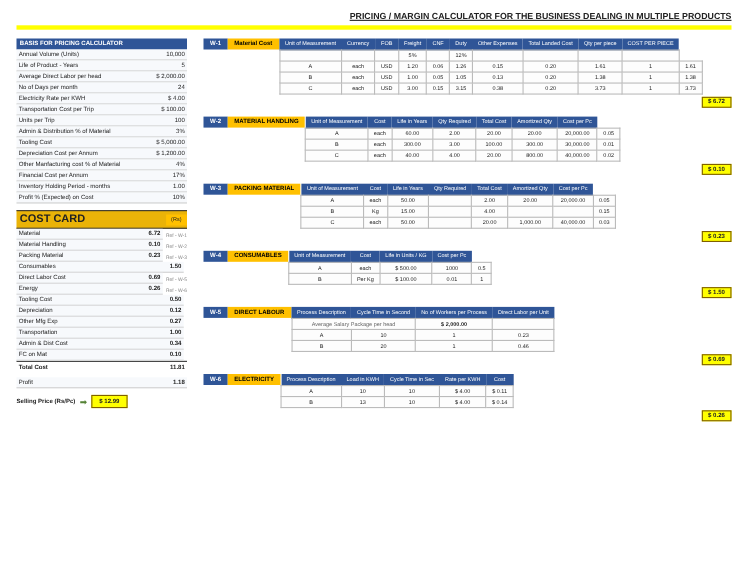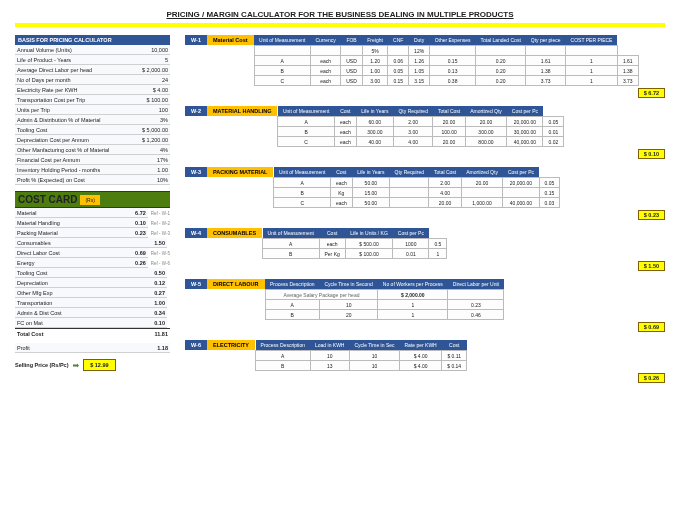--- a/index.html
+++ b/index.html
@@ -6,21 +6,21 @@
     font-family: Arial, sans-serif;
     font-size: 5.5px;
     background: #fff;
     margin: 0;
     padding: 10px 15px;
     width: 680px;
     box-sizing: border-box;
     color: #222;
   }
   .title {
-    text-align: center;
+    text-align: right;
     font-weight: bold;
     font-size: 8px;
     text-decoration: underline;
     margin-bottom: 4px;
   }
   .title-bar {
     background: #ffff00;
     height: 4px;
     margin-bottom: 8px;
   }
@@ -42,25 +42,26 @@
   .basis-row, .cc-row {
     display: flex;
     justify-content: space-between;
     border-bottom: 1px solid #d0d0d0;
     padding: 1.5px 2px;
     background: #f7f9fc;
   }
   .basis-row .v, .cc-row .v { text-align: right; min-width: 30px; }
   .cost-card-hdr {
     display: flex;
+    justify-content: space-between;
     align-items: center;
     margin-top: 6px;
     border-top: 1px solid #333;
     border-bottom: 1px solid #333;
-    background: #4d7c0f;
+    background: #eab308;
   }
   .cost-card-hdr .t { font-size: 10px; font-weight: bold; padding: 2px 3px; }
   .cost-card-hdr .u { background: #ffc000; padding: 2px 5px; font-size: 5px; }
   .cc-row .k { font-weight: normal; }
   .cc-row .v { font-weight: bold; }
   .total-row { display: flex; justify-content: space-between; padding: 2px; font-weight: bold; border-top: 1px solid #333; }
   .selling-row { display: flex; align-items: center; gap: 4px; margin-top: 6px; }
   .selling-box { background: #ffff00; padding: 2px 6px; font-weight: bold; border: 1px solid #7f6000; }
   .arrow { color: #548235; font-size: 8px; }
   .ref { font-size: 4.5px; color: #888; margin-left: 3px; white-space: nowrap; }

